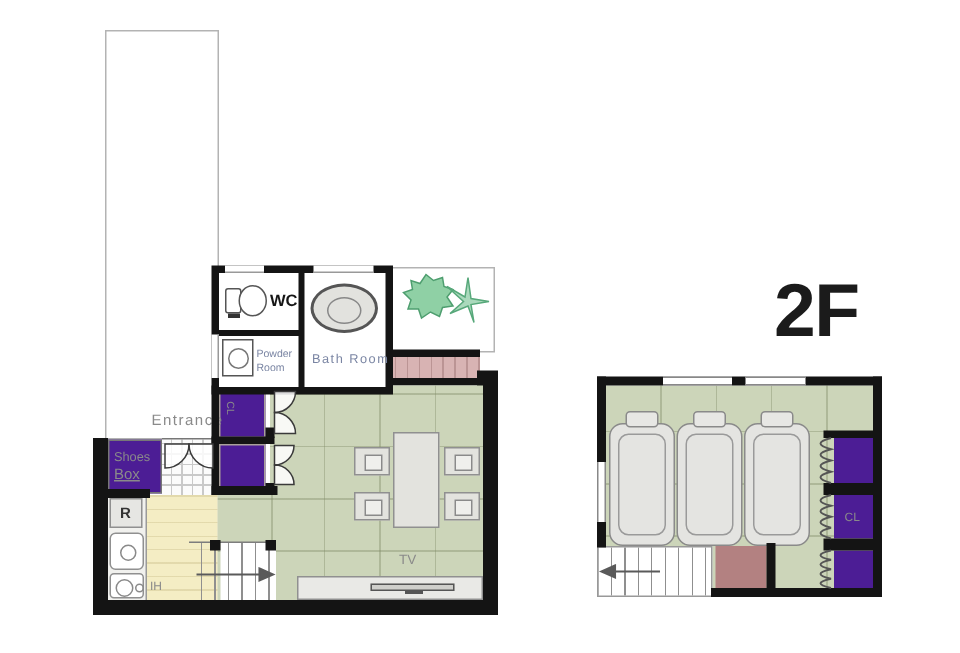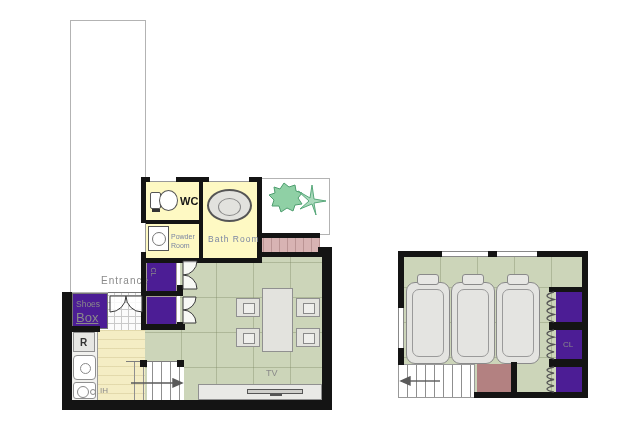--- a/index.html
+++ b/index.html
@@ -9,21 +9,21 @@
   }
   .abs{position:absolute;}
   .wall{position:absolute;background:#141414;}
   .thinbox{position:absolute;border:1px solid #b3b3b3;background:#fff;box-sizing:border-box;}
   .floor-title{
     position:absolute;font-weight:bold;color:#1b1b1b;font-size:50px;
     letter-spacing:-1px;line-height:1;
   }
   .lbl{position:absolute;color:#8a8a8a;line-height:1.15;white-space:nowrap;}
   .lbl-blue{color:#7a85a3;}
-  .wet{position:absolute;background:#fef9c3;box-sizing:border-box;}
+  .wet{position:absolute;background:#ffffff;box-sizing:border-box;}
   .pink{position:absolute;background:#4c1d95;box-sizing:border-box;border:1px solid #a9a09a;}
   .green{
     position:absolute;background:#ccd5b9;
     background-image:
       repeating-linear-gradient(90deg,transparent 0 36px,rgba(125,136,100,0.38) 36px 37px),
       repeating-linear-gradient(0deg,transparent 0 34px,rgba(125,136,100,0.38) 34px 35px);
   }
   .yellow{
     position:absolute;background:#f4edc4;
     background-image:repeating-linear-gradient(0deg,transparent 0 8px,rgba(186,172,116,0.30) 8px 9px);
@@ -83,21 +83,21 @@
   </div>
   <div class="lbl" style="left:100px;top:386px;font-size:8px;">IH</div>
 
   <div class="pink" style="left:146px;top:258px;width:31px;height:34px;"></div>
   <div class="lbl" style="left:148px;top:268px;font-size:7px;transform:rotate(90deg);">CL</div>
   <div class="pink" style="left:146px;top:296px;width:31px;height:33px;"></div>
 
   <div class="lbl" style="left:101px;top:275px;font-size:10px;letter-spacing:1px;">Entrance</div>
   <div class="pink" style="left:72px;top:293px;width:36px;height:36px;border:1px solid #777;">
     <div class="lbl" style="left:3px;top:6px;font-size:8.5px;">Shoes</div>
-    <div class="lbl" style="left:3px;top:17px;font-size:13px;text-decoration:underline;">Box</div>
+    <div class="lbl" style="left:3px;top:17px;font-size:10px;text-decoration:underline;">Box</div>
   </div>
   <div class="tile" style="left:108px;top:292px;width:35px;height:38px;border-top:1px solid #777;"></div>
 
   <div class="abs" style="left:147px;top:362px;width:37px;height:40px;background:#ffffff;"></div>
   <div class="stair-lines" style="left:126px;top:361px;width:58px;height:41px;"></div>
   <div class="wall" style="left:140px;top:360px;width:7px;height:7px;"></div>
   <div class="wall" style="left:177px;top:360px;width:7px;height:7px;"></div>
 
   <div class="furn" style="left:262px;top:288px;width:31px;height:64px;"></div>
   <div class="furn" style="left:236px;top:298px;width:24px;height:19px;">
@@ -149,20 +149,21 @@
   <div class="wall" style="left:62px;top:292px;width:10px;height:118px;"></div>
   <div class="wall" style="left:62px;top:400px;width:270px;height:10px;"></div>
   <div class="wall" style="left:322px;top:252px;width:10px;height:158px;"></div>
   <div class="wall" style="left:62px;top:326px;width:38px;height:6px;"></div>
   <div class="wall" style="left:141px;top:324px;width:44px;height:6px;"></div>
   <div class="wall" style="left:141px;top:257px;width:5px;height:73px;"></div>
   <div class="wall" style="left:141px;top:291px;width:42px;height:5px;"></div>
   <div class="wall" style="left:177px;top:285px;width:6px;height:7px;"></div>
   <div class="wall" style="left:177px;top:322px;width:6px;height:8px;"></div>
 
+  <div class="floor-title" style="left:516px;top:182px;">2F</div>
 
   <div class="green" style="left:404px;top:257px;width:178px;height:135px;"></div>
 
   <div class="bed" style="left:406px;top:282px;">
       <div class="bed-inner"></div>
     </div>
   <div class="pillow" style="left:417px;top:274px;"></div>
   <div class="bed" style="left:451px;top:282px;">
       <div class="bed-inner"></div>
     </div>

